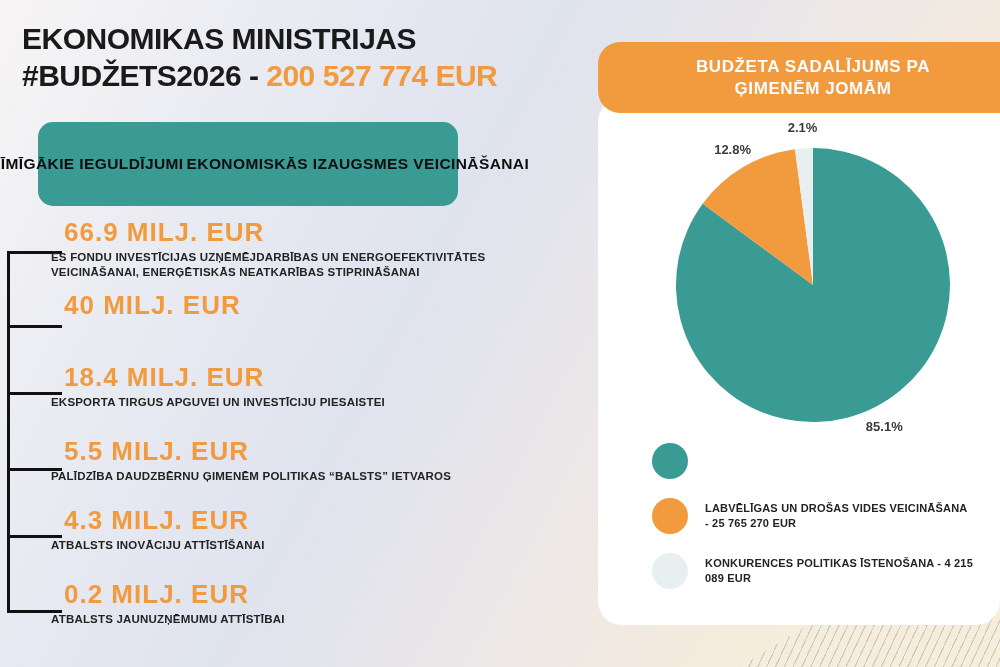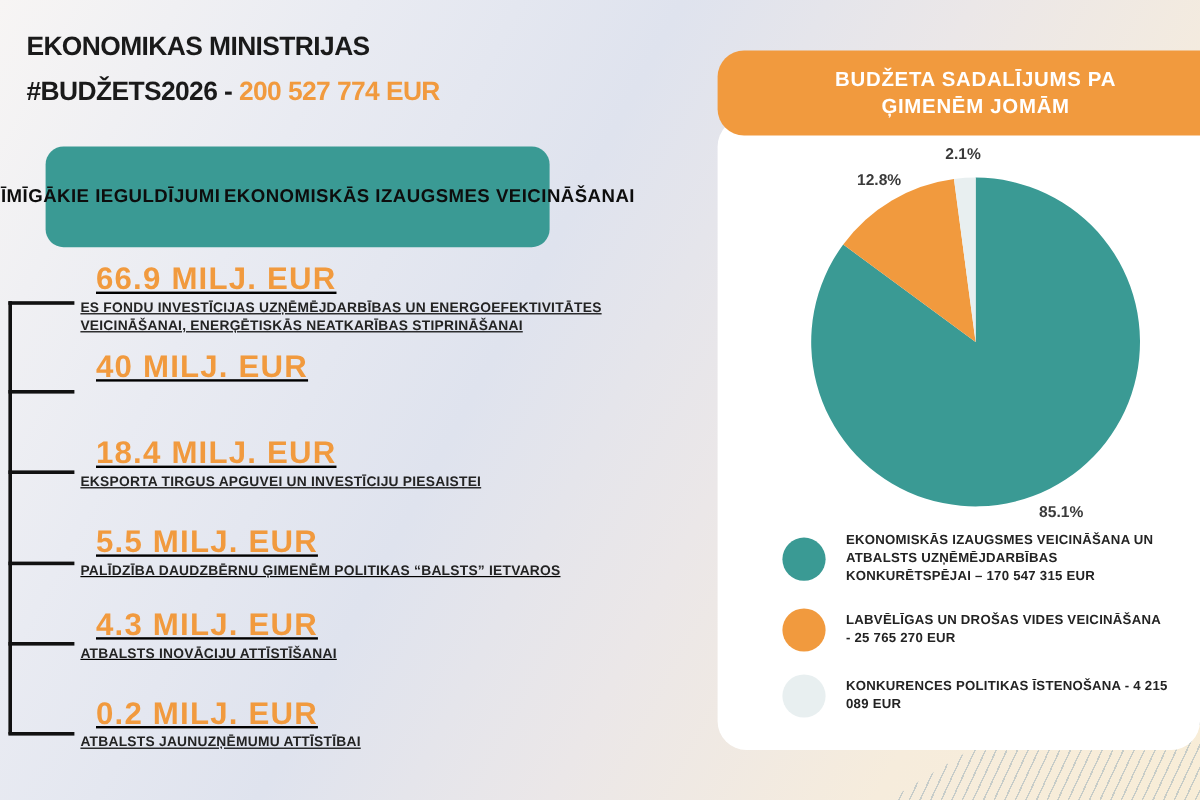--- a/index.html
+++ b/index.html
@@ -13,27 +13,27 @@
     font-family:"Liberation Sans", sans-serif;
     background:linear-gradient(118deg,#f7f5f4 0%,#e9ebf2 22%,#dfe3ee 42%,#ebe7e8 60%,#f6ecdc 80%,#f8edd7 100%);
   }
   .stripes{
     position:absolute;inset:0;
     background:repeating-linear-gradient(115deg,rgba(140,165,180,.45) 0 1.2px,transparent 1.2px 8px);
     clip-path:polygon(74% 100%,100% 76%,100% 100%);
   }
   
   .title{position:absolute;left:22px;top:20px;color:var(--ink);
-    font-size:22px;font-weight:800;letter-spacing:-.5px;line-height:37px;white-space:nowrap;}
+    font-size:30px;font-weight:800;letter-spacing:-.5px;line-height:37px;white-space:nowrap;}
   .title .amt{color:var(--orange);}
   .banner{position:absolute;left:38px;top:122px;width:420px;height:84px;
     background:var(--teal);border-radius:15px;display:flex;flex-direction:row;
     align-items:center;justify-content:center;gap:3px;}
   .banner div{color:#0d0d0d;font-weight:800;font-size:15.5px;letter-spacing:.4px;white-space:nowrap;}
-  .item{position:absolute;left:80px;width:450px;text-decoration:underline;}
+  .item{position:absolute;left:64px;width:450px;}
   .item .amount{color:var(--orange);font-size:26px;font-weight:800;letter-spacing:1px;line-height:26px;}
   .item .desc{margin-top:5px;margin-left:-13px;width:440px;color:var(--body-ink);
     font-size:11.5px;font-weight:700;letter-spacing:.2px;line-height:15px;}
   .vline{position:absolute;left:7px;top:251px;width:3px;height:361px;background:#111;}
   .stub{position:absolute;left:7px;height:3px;width:55px;background:#111;}
   
   .card{position:absolute;left:598px;top:98px;width:402px;height:527px;
     background:#fff;border-radius:24px 0 24px 24px;}
   .pill{position:absolute;left:598px;top:42px;width:402px;height:71px;
     background:var(--orange);border-radius:22px 0 0 22px;
@@ -108,21 +108,20 @@
       <path d="M 215 172 L 104.67 90.78 A 137 137 0 0 1 196.98 36.19 Z" fill="#f19a3e"></path>
       <text x="134.6" y="41.0" text-anchor="middle" class="pct">12.8%</text>
       <path d="M 215 172 L 196.98 36.19 A 137 137 0 0 1 215.00 35.00 Z" fill="#e8eff0"></path>
       <text x="204.6" y="19.3" text-anchor="middle" class="pct">2.1%</text>
     </svg>
 </div>
 
 <div class="legend">
   <div class="legend-row">
     <div class="legend-dot" style="background: rgb(58, 154, 148);"></div>
-    <div class="legend-text">EKONOMISKĀS IZAUGSMES VEICINĀŠANA UN ATBALSTS UZŅĒMĒJDARBĪBAS KONKURĒTSPĒJAI – 170 547 315 EUR</div>
   </div>
   <div class="legend-row">
     <div class="legend-dot" style="background: rgb(241, 154, 62);"></div>
     <div class="legend-text">LABVĒLĪGAS UN DROŠAS VIDES VEICINĀŠANA - 25 765 270 EUR</div>
   </div>
   <div class="legend-row">
     <div class="legend-dot" style="background: rgb(232, 239, 240);"></div>
     <div class="legend-text">KONKURENCES POLITIKAS ĪSTENOŠANA - 4 215 089 EUR</div>
   </div>
 </div>

